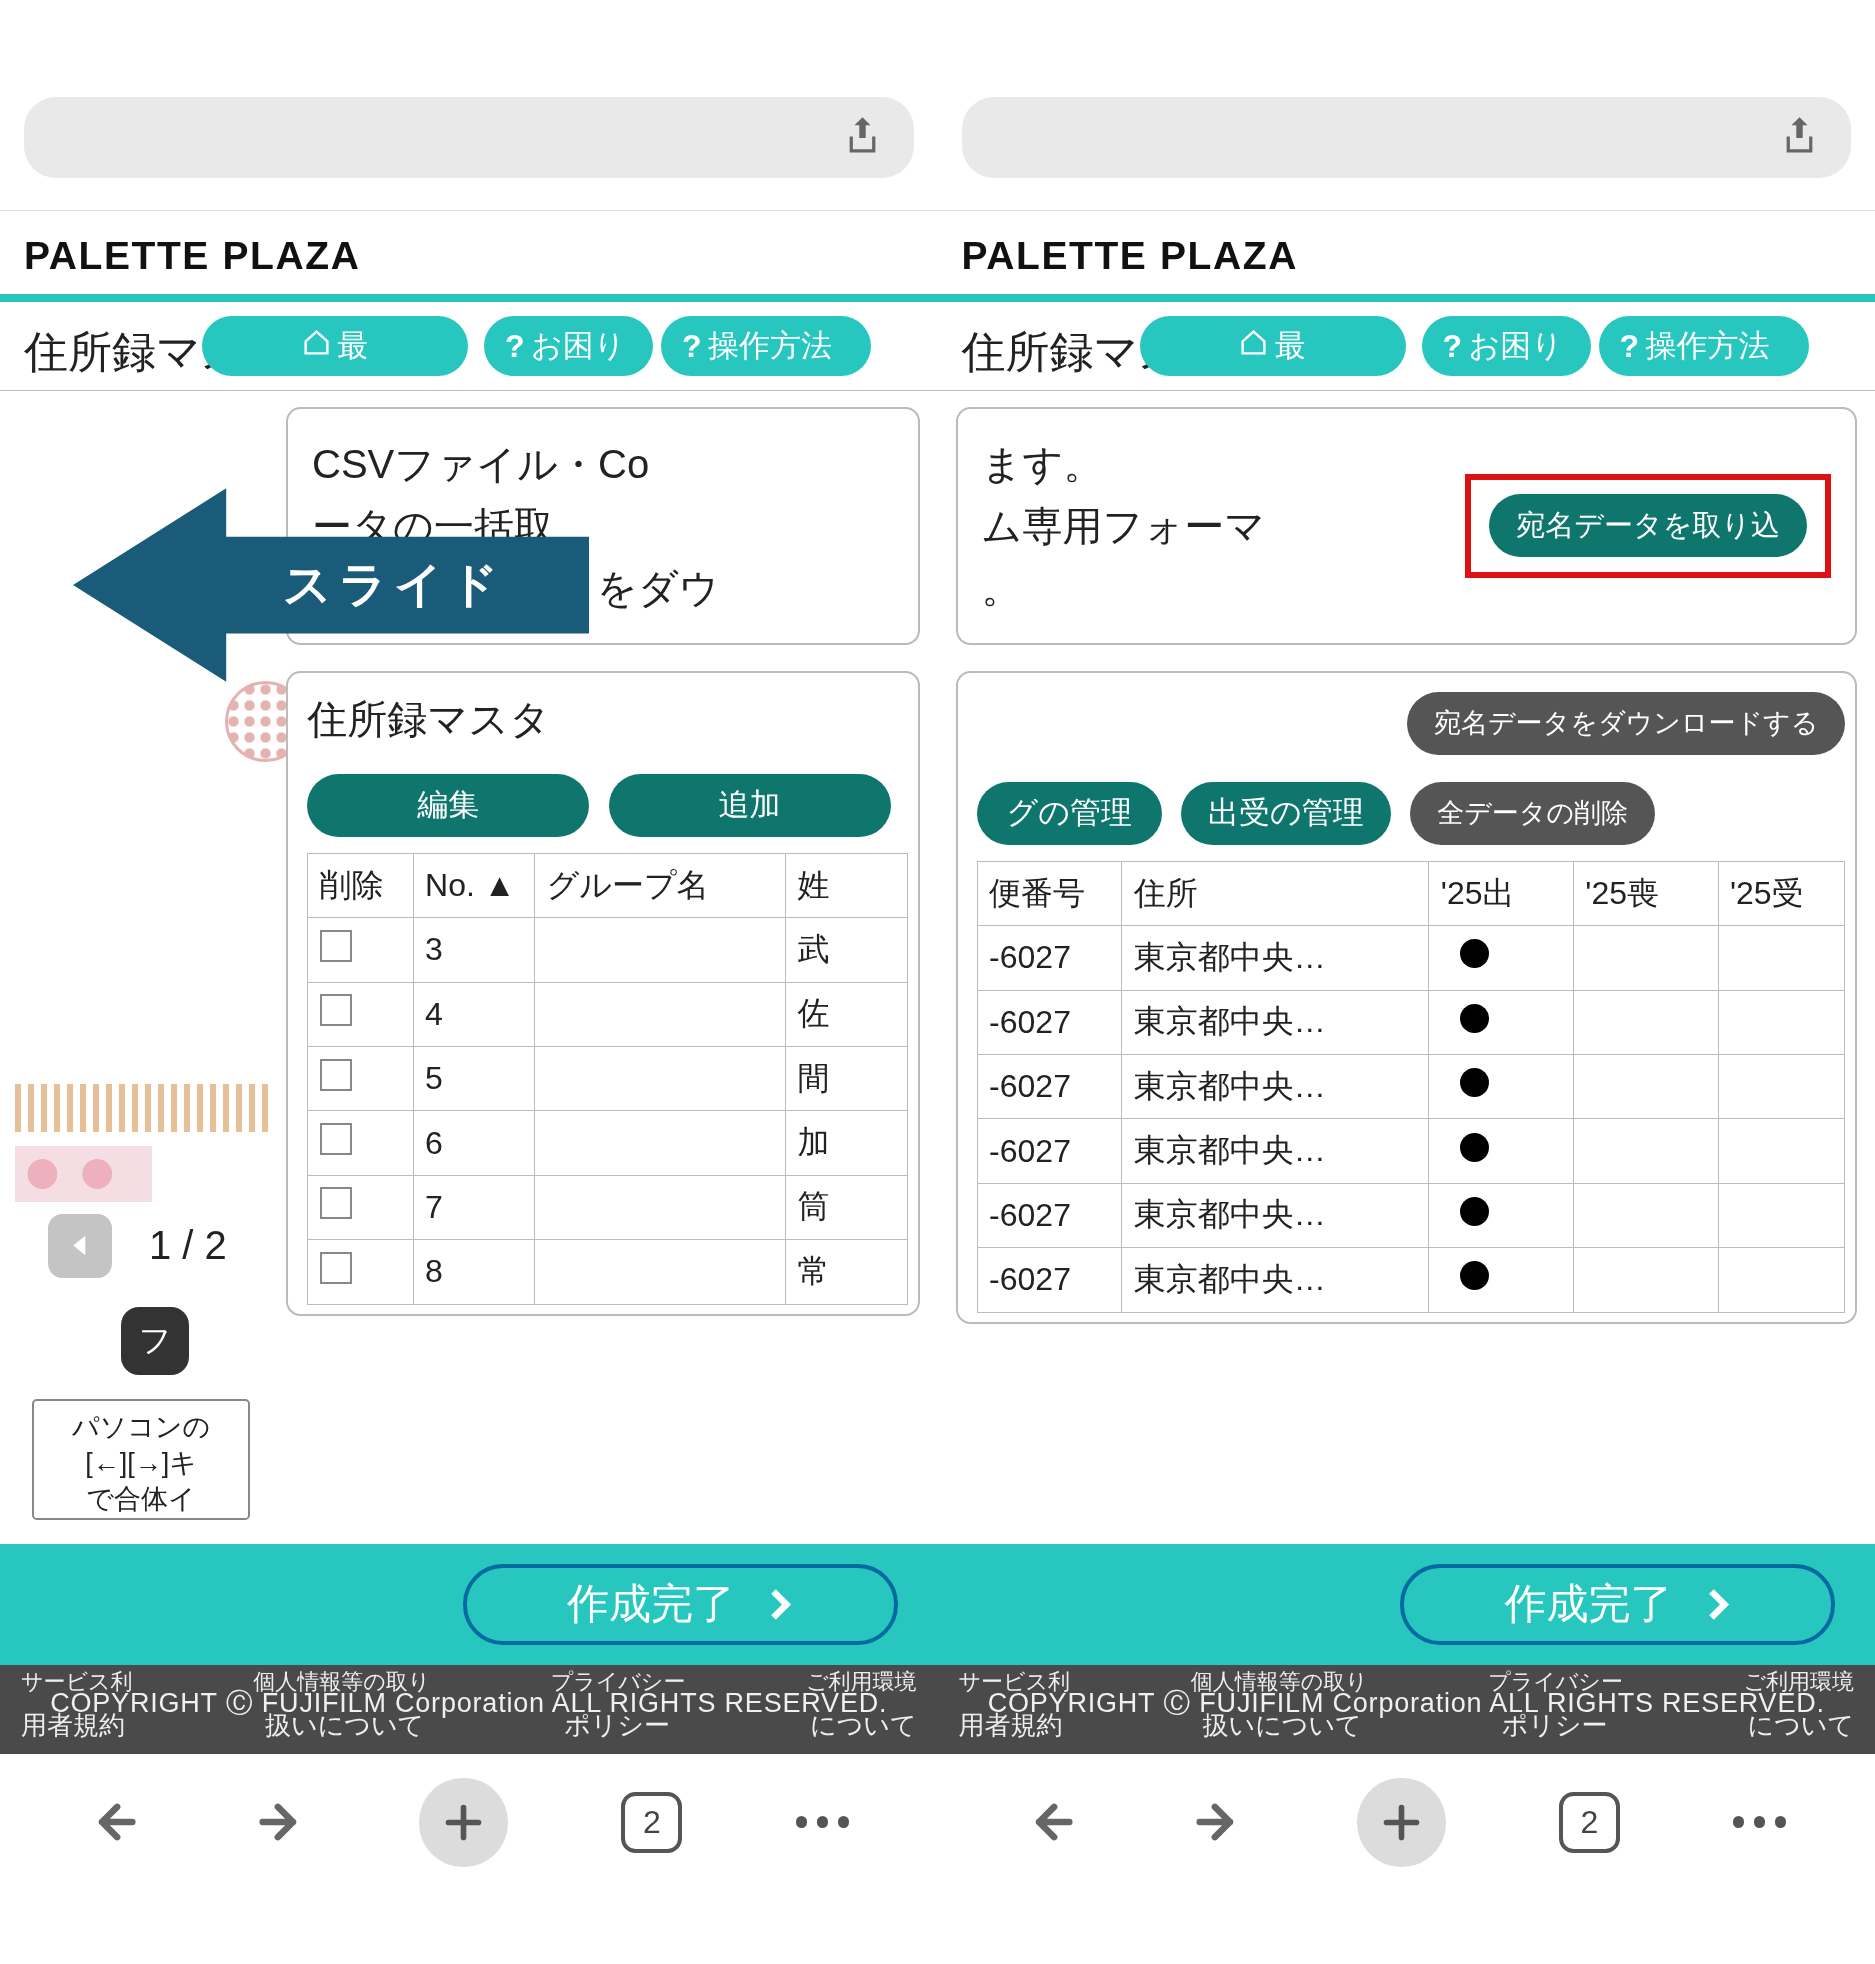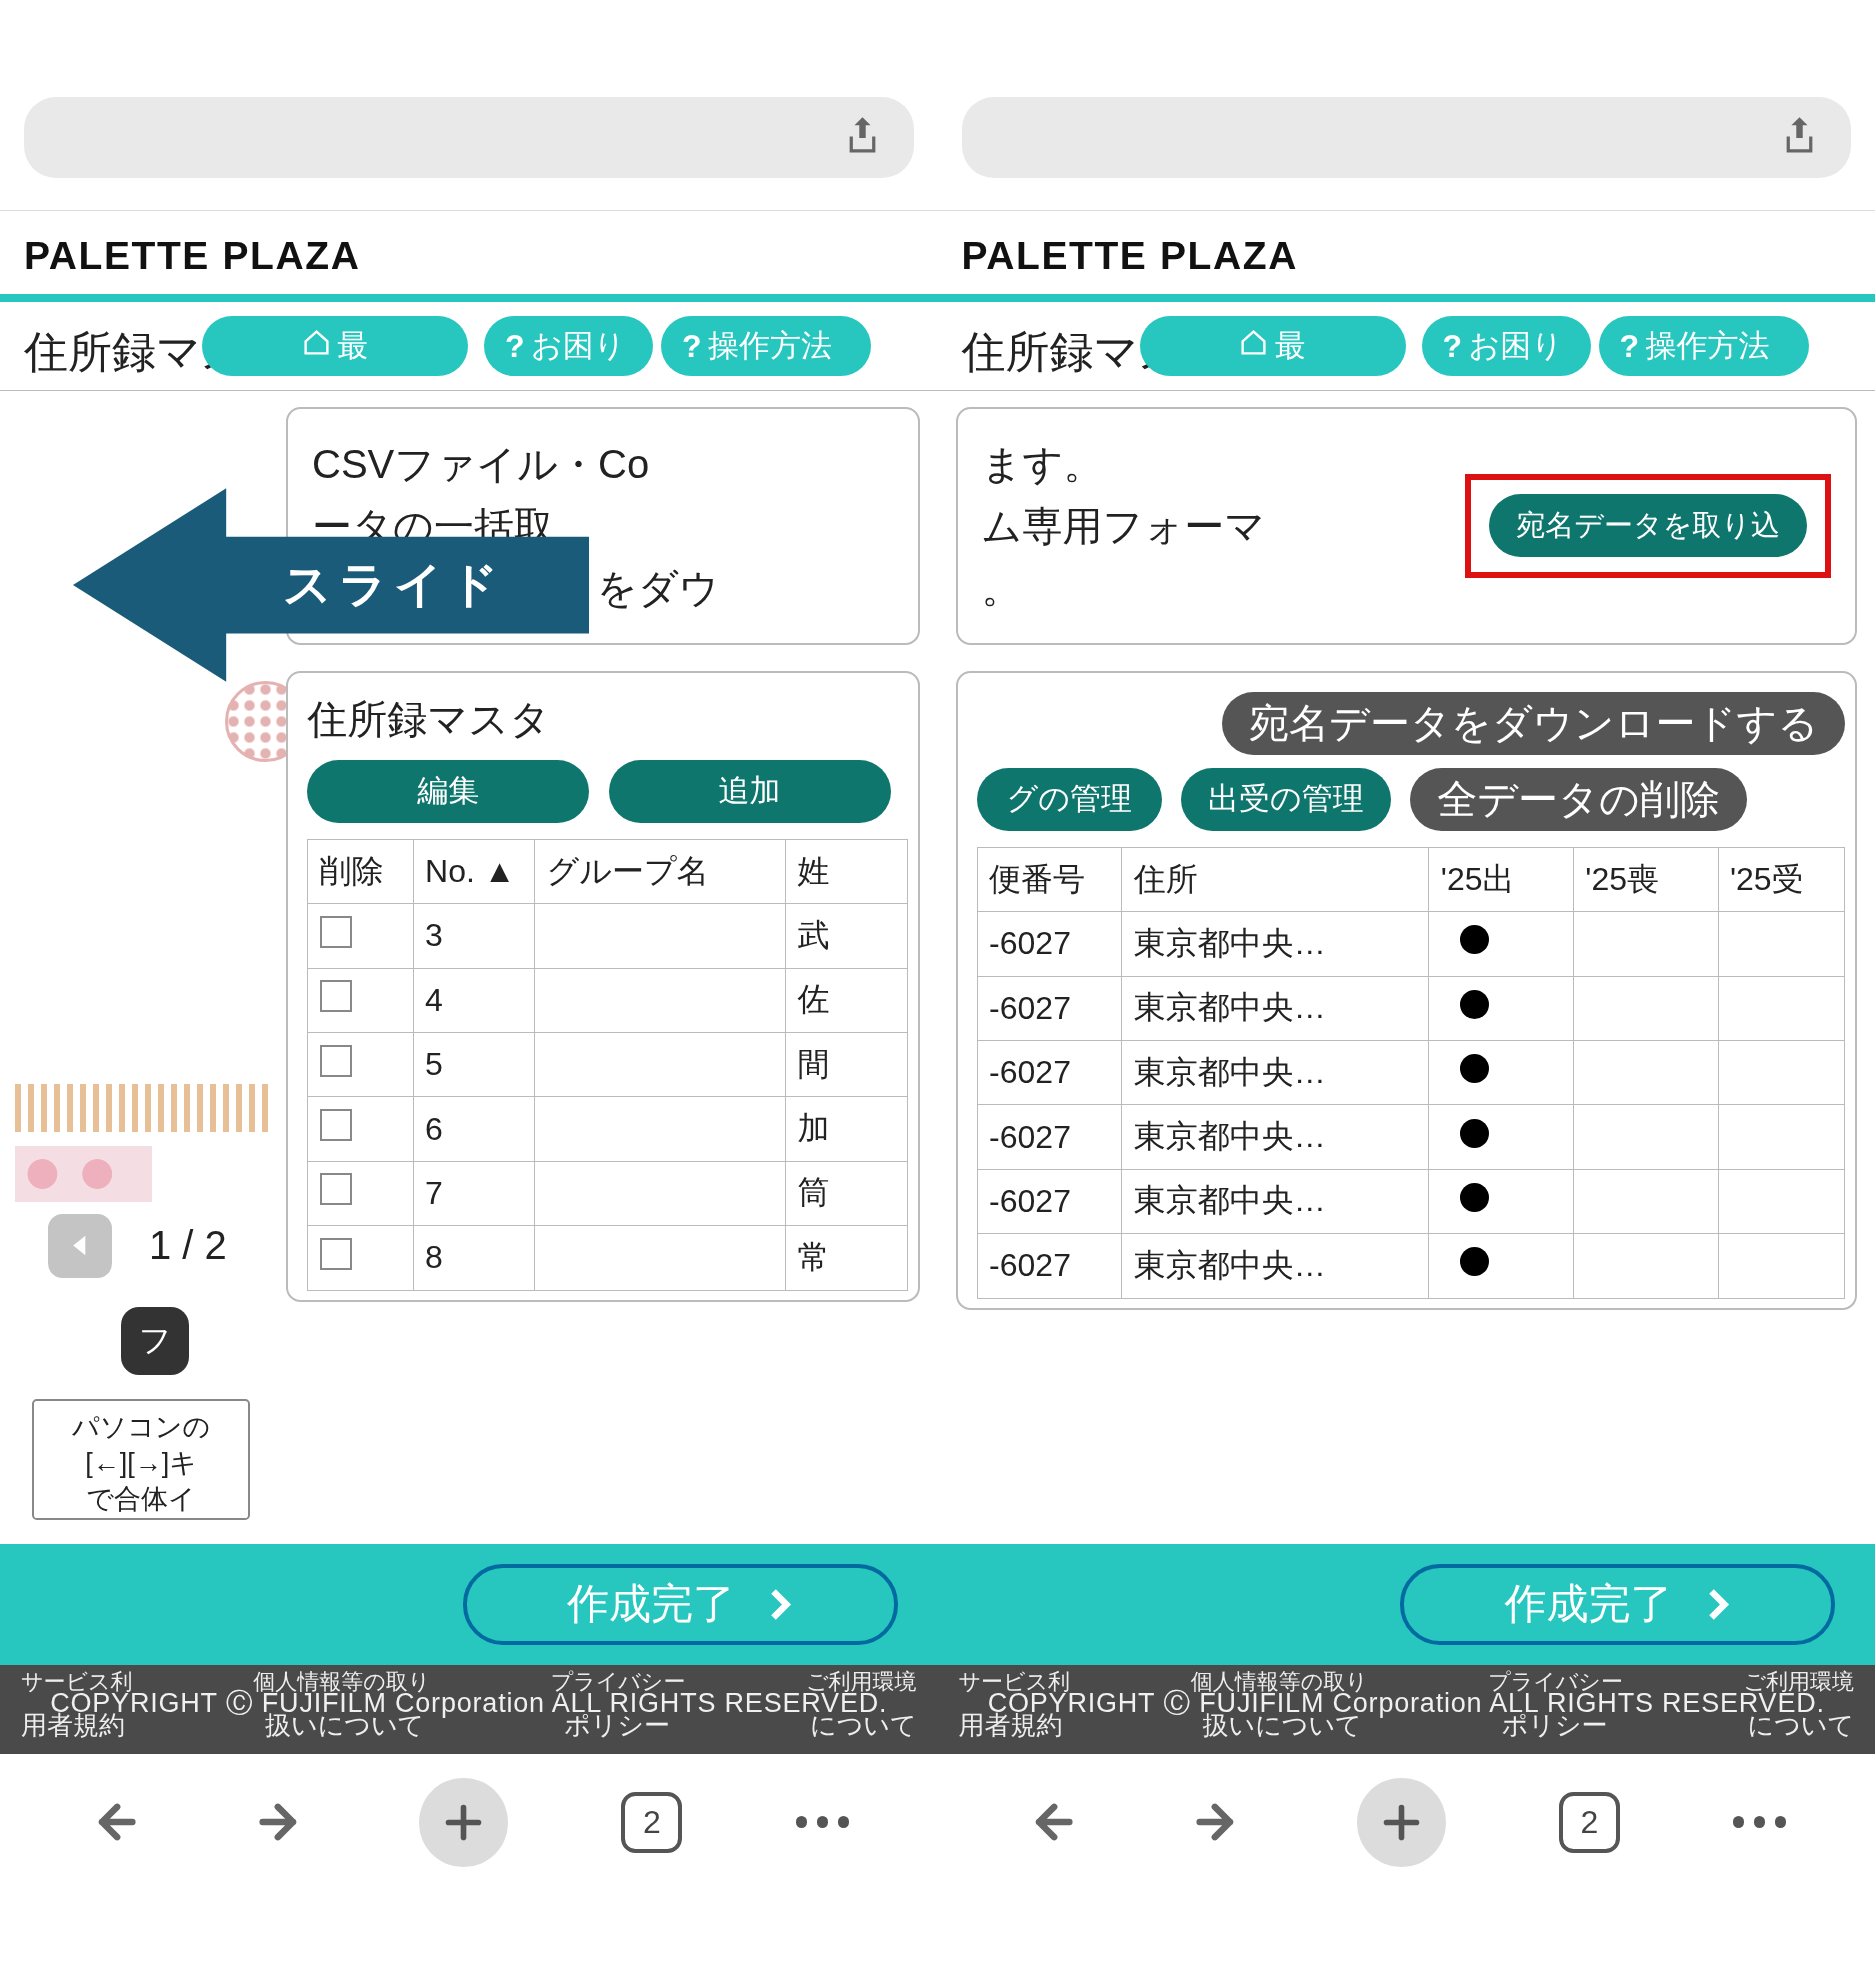--- a/index.html
+++ b/index.html
@@ -199,31 +199,31 @@
     border-radius: 32px;
     font-size: 31px;
     height: 63px;
     display:inline-flex; align-items:center; justify-content:center;
     padding: 0 27px;
     border: none;
   }
   .btn-dark {
     background:#555; color:#fff;
     border-radius: 32px;
-    font-size: 40px;
+    font-size: 27px;
     height: 63px;
     display:inline-flex; align-items:center; justify-content:center;
     padding: 0 27px;
     border:none;
   }
   
   .master-card { padding: 19.3px 9.7px 9.7px 19.3px; }
   .master-head {
     display:flex; align-items:flex-start; justify-content:space-between;
-    margin-bottom: 13px;
+    margin-bottom: 27px;
   }
   .master-title { font-size: 40px; color:#222; }
   .btn-row {
     display:flex; gap: 19.3px; margin-bottom: 16px; flex-wrap:nowrap;
   }
   .btn-row .btn-teal, .btn-row .btn-dark { flex: 0 0 auto; min-width: 185px; }
   
   table.data {
     border-collapse: collapse;
     width: 100%;

